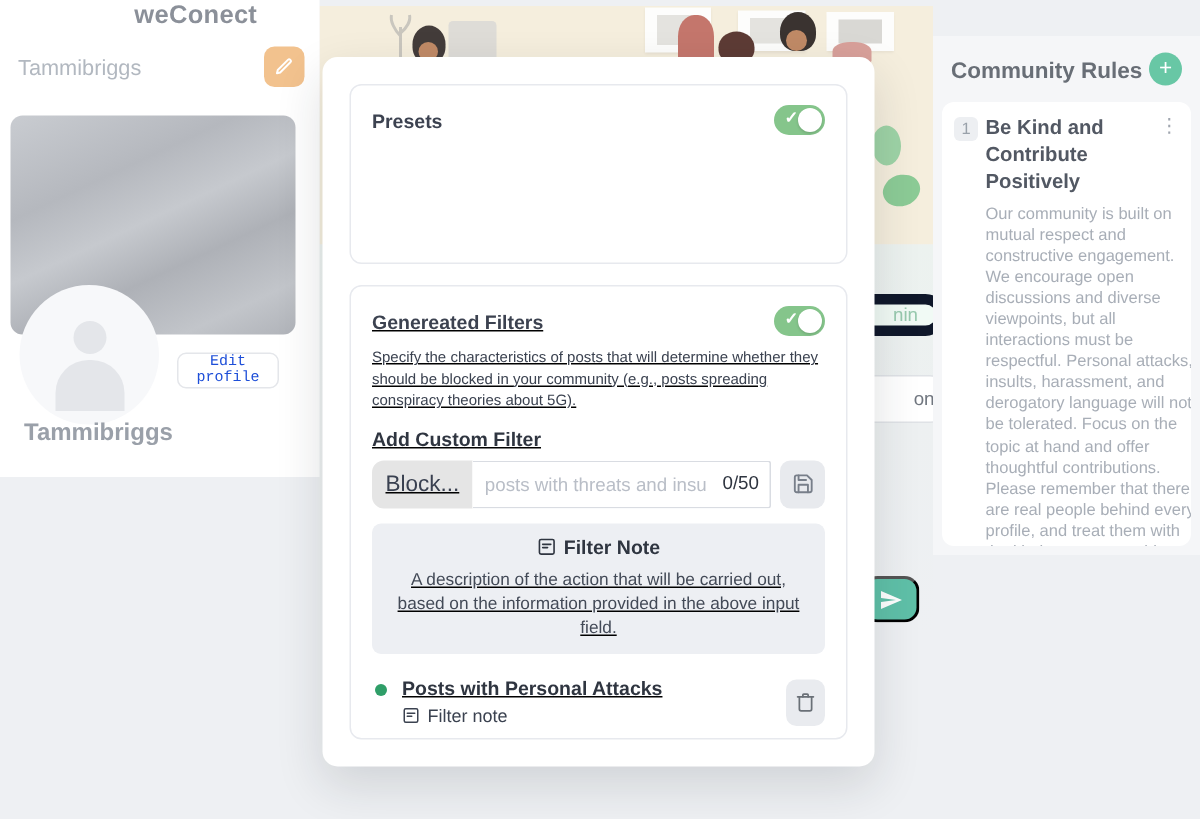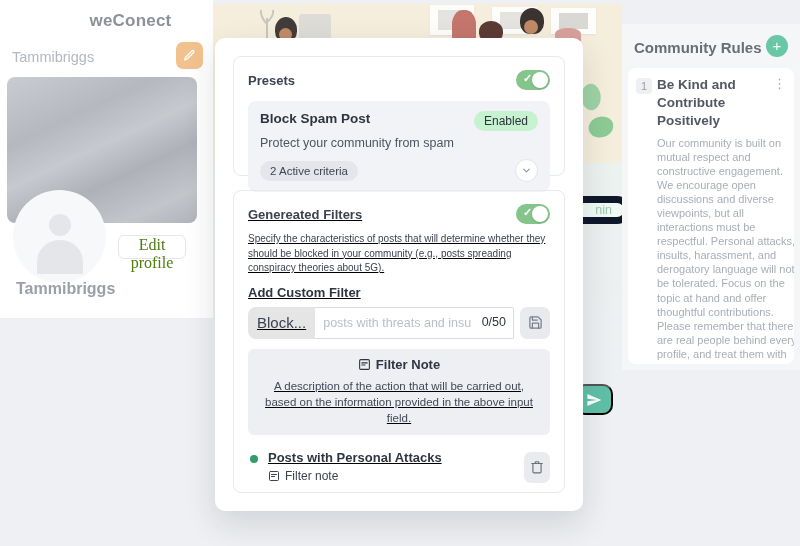--- a/index.html
+++ b/index.html
@@ -16,30 +16,30 @@
   .hand { position:absolute; border-radius:45% 45% 12% 12%; }
   .leaf { position:absolute; background:#9ed3a6; border-radius:60% 40% 60% 40%; }
   .mid-strip { position:absolute; left:213px; top:163px; width:409px; height:262px; background:linear-gradient(#ecf2ef 0%, #edf0f1 45%, #eef0f3 100%); z-index:1; }
   .bg-pill { position:absolute; border-radius:16px; display:flex; align-items:center; justify-content:flex-end; padding-right:12px; font-size:12.5px; z-index:2; }
   .bg-pill.admin { left:556px; top:196px; width:75px; height:28px; background:#f1faf5; border:7px solid #0f172a; color:#97c9ae; }
   .bg-pill.action { left:554px; top:250px; width:82px; height:32px; background:#ffffff; border:1px solid #dfe2e6; color:#70767f; }
   .send-btn { position:absolute; left:575px; top:384px; width:38px; height:31px; background:#5fc0a8; border-radius:10px; z-index:2; display:flex; align-items:center; justify-content:center; }
 
   
   .sidebar { position:absolute; left:0; top:0; width:213px; height:318px; background:#ffffff; z-index:3; }
-  .app-title { text-align:center; padding-top:11px; font-size:17px; font-weight:bold; color:#8b9099; letter-spacing:.2px;margin-left:48px; }
+  .app-title { text-align:center; font-size:17px; font-weight:bold; color:#8b9099; letter-spacing:.2px;margin-left:48px; }
   .name-row { position:relative; margin-top:9px; height:34px; }
   .name-row .name-text { position:absolute; left:12px; top:9px; font-size:14.5px; color:#b2b8c0; }
   .edit-pencil-btn { position:absolute; right:10px; top:2px; width:27px; height:27px; background:#f2c28e; border:none; border-radius:7px; cursor:pointer; display:flex; align-items:center; justify-content:center; }
   .cover { position:absolute; left:7px; top:77px; width:190px; height:146px; border-radius:8px;
     background:linear-gradient(155deg,#c9ccd1 0%,#b5b8be 30%,#c6c9ce 48%,#aeb1b7 65%,#c2c5ca 85%,#b0b3b9 100%); }
   .avatar { position:absolute; left:13px; top:190px; width:93px; height:93px; border-radius:50%; background:#f7f8fa; overflow:hidden; }
   .avatar .head { position:absolute; left:36px; top:24px; width:22px; height:22px; border-radius:50%; background:#e4e6ea; }
   .avatar .body { position:absolute; left:24px; top:50px; width:46px; height:34px; border-radius:22px 22px 0 0; background:#e4e6ea; }
-  .edit-profile-btn { position:absolute; left:118px; top:235px; width:68px; height:24px; background:#fff; border:1px solid #e4e6ea; border-radius:6px; font-size:16px; color:#4d7c0f; font-family:Liberation Serif, serif; cursor:pointer; }
+  .edit-profile-btn { position:absolute; left:118px; top:235px; width:68px; height:24px; background:#fff; border:1px solid #e4e6ea; border-radius:6px; font-size:10px; color:#1d4ed8; font-family:Liberation Mono, monospace; cursor:pointer; }
   .display-name { position:absolute; left:16px; top:280px; font-size:16px; font-weight:600; color:#9aa0a9; }
 
   
   .modal { position:absolute; left:215px; top:38px; width:368px; height:473px; background:#fff; border-radius:10px; box-shadow:0 12px 32px rgba(30,35,45,.14); z-index:10; padding:18px; }
   .section { border:1px solid #e7e9ee; border-radius:8px; padding:13px 14px; }
   .section.presets { height:120px; margin-bottom:14px; }
   .section.filters { height:303px; overflow:hidden;text-decoration:underline; }
   .sec-head { display:flex; align-items:center; justify-content:space-between;gap:36px; }
   .sec-title { font-size:13px; font-weight:600; color:#3c4250; }
   .toggle { position:relative; width:34px; height:20px; border-radius:10px; background:#85c58b; cursor:pointer; flex:0 0 auto; }
@@ -115,20 +115,23 @@
     <div class="face" style="left:311px;top:16px;width:14px;height:14px"></div>
     <div class="hand" style="left:342px;top:24px;width:26px;height:14px;background:#d8a09a"></div>
     <div class="leaf" style="left:368px;top:80px;width:20px;height:26px;transform:rotate(-18deg)"></div>
     <div class="leaf" style="left:376px;top:112px;width:24px;height:22px;background:#8ccb96;transform:rotate(14deg)"></div>
   </div>
 
   <div class="mid-strip"></div>
   <div class="bg-pill admin">
       <span>nin</span>
     </div>
+  <div class="bg-pill action">
+      <span>on</span>
+    </div>
   <button class="send-btn">
     <svg width="16" height="16" viewBox="0 0 24 24" fill="#ffffff">
         <path d="M2 21l21-9L2 3v7l15 2-15 2z"></path>
       </svg>
   </button>
 
   <div class="sidebar">
     <div class="app-title">weConect</div>
     <div class="name-row">
       <span class="name-text">Tammibriggs</span>
@@ -163,35 +166,20 @@
   </div>
 
   <div class="modal">
 
     <div class="section presets">
       <div class="sec-head">
         <span class="sec-title">Presets</span>
         <div class="toggle">
           <span class="check">✓</span>
           <div class="knob"></div>
-        </div>
-      </div>
-      <div class="preset-card">
-        <div class="preset-row1">
-          <span class="preset-title">Block Spam Post</span>
-          <span class="badge-enabled">Enabled</span>
-        </div>
-        <div class="preset-desc">Protect your community from spam</div>
-        <div class="preset-row2">
-          <span class="criteria-pill">2 Active criteria</span>
-          <button class="chevron-btn">
-            <svg width="11" height="11" viewBox="0 0 24 24" fill="none" stroke="currentColor" stroke-width="2.4" stroke-linecap="round" stroke-linejoin="round">
-                <polyline points="6 9 12 15 18 9"></polyline>
-              </svg>
-          </button>
         </div>
       </div>
     </div>
 
     <div class="section filters">
       <div class="sec-head">
         <span class="sec-title">Genereated Filters</span>
         <div class="toggle">
           <span class="check">✓</span>
           <div class="knob"></div>

